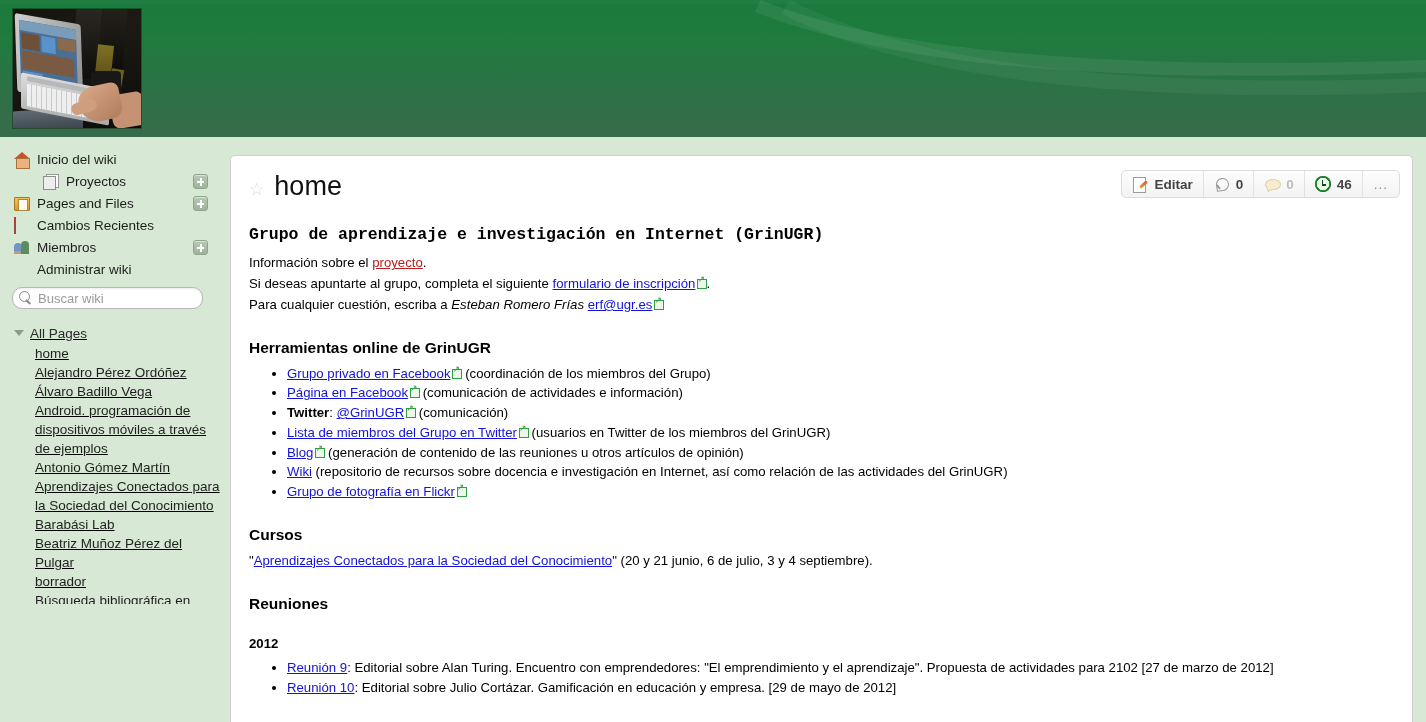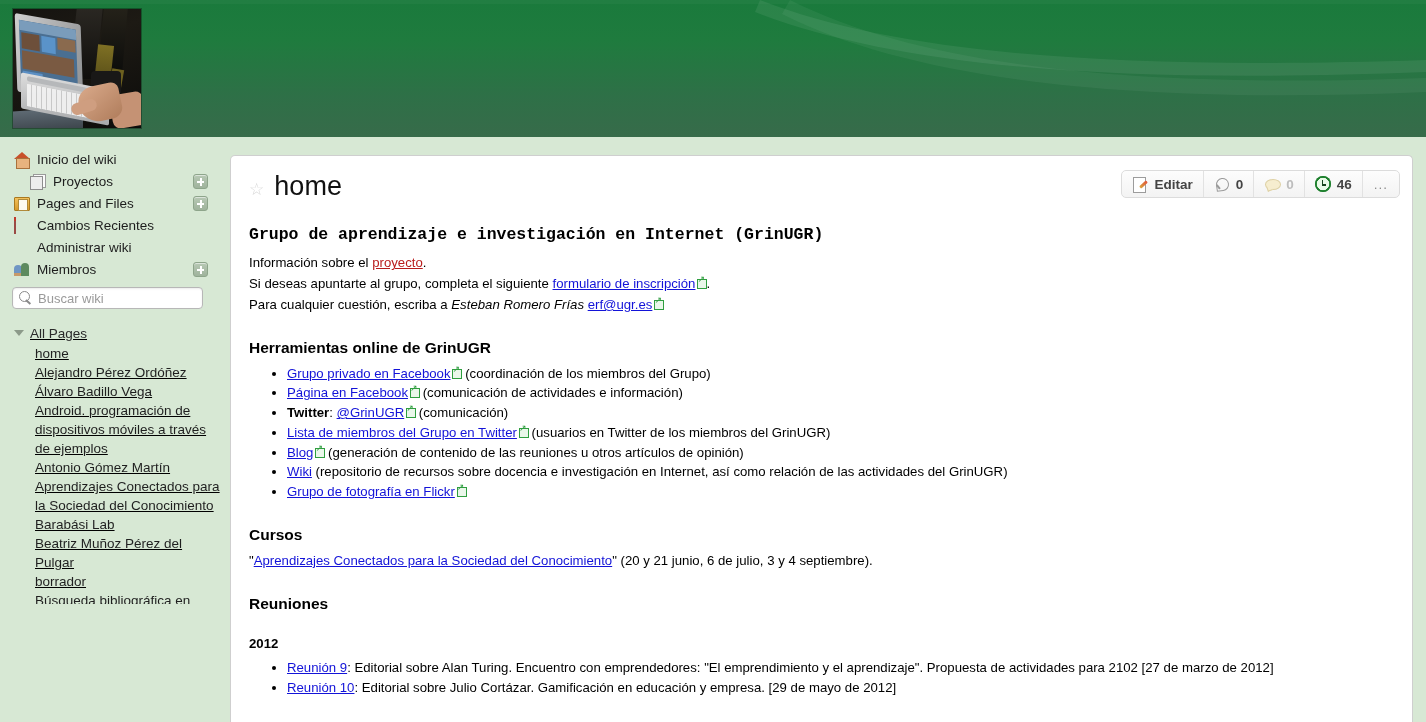--- a/index.html
+++ b/index.html
@@ -90,21 +90,21 @@
   .nav-list { padding: 12px 0 0 0; }
   .nav-item {
     position: relative;
     display: flex; align-items: center;
     height: 22px;
     padding-left: 14px;
     font-size: 13.5px;
     color: #1d1d1d;
     cursor: pointer;
   }
-  .nav-item.sub { padding-left: 30px; }
+  .nav-item.sub { padding-left: 30px; margin-left: 13px; }
   .nav-ico { width: 17px; height: 16px; margin-right: 6px; flex: 0 0 17px;
              position: relative; }
   .nav-label { line-height: 22px; white-space: nowrap; }
   .plusbox {
     position: absolute; right: 22px; top: 3px;
     width: 15px; height: 15px; border-radius: 3px;
     background: linear-gradient(180deg,#b8c9b5,#9fb39c);
     border: 1px solid #8ea58b;
     box-shadow: inset 0 1px 0 rgba(255,255,255,.5);
   }
@@ -147,21 +147,21 @@
     background: radial-gradient(circle, #f2f2f2 0 3px, #bdbdbd 3px 5px, #f2f2f2 5px 6px, transparent 6px),
                 conic-gradient(#a8b4a6 0 8%, transparent 8% 12.5%, #a8b4a6 12.5% 20.5%, transparent 20.5% 25%,
                                #a8b4a6 25% 33%, transparent 33% 37.5%, #a8b4a6 37.5% 45.5%, transparent 45.5% 50%,
                                #a8b4a6 50% 58%, transparent 58% 62.5%, #a8b4a6 62.5% 70.5%, transparent 70.5% 75%,
                                #a8b4a6 75% 83%, transparent 83% 87.5%, #a8b4a6 87.5% 95.5%, transparent 95.5% 100%);
   }
 
   
   #search-wrap {
     margin: 6px 0 0 12px; width: 191px; height: 22px;
-    background: #fff; border: 1px solid #b7b7b7; border-radius: 4px;
+    background: #fff; border: 1px solid #b7b7b7; border-radius: 10px;
     display: flex; align-items: center;
     box-shadow: inset 0 1px 2px rgba(0,0,0,.08);
   }
   #search-ico { width:14px;height:14px; margin:0 4px 0 5px; position:relative; flex:0 0 14px;}
   #search-ico::before { content:""; position:absolute; left:1px;top:0;width:9px;height:9px;
     border:1.6px solid #8a8a8a; border-radius:50%;}
   #search-ico::after { content:""; position:absolute; left:8px;top:8px;width:6px;height:1.8px;
     background:#8a8a8a; transform:rotate(42deg); transform-origin:left center;}
   #search-input {
     border: none; outline: none; background: transparent;
@@ -322,28 +322,28 @@
       <span class="nav-label">Pages and Files</span>
       <span class="plusbox"></span>
     </div>
 
     <div class="nav-item">
       <span class="nav-ico"><span class="ico-cal"></span></span>
       <span class="nav-label">Cambios Recientes</span>
     </div>
 
     <div class="nav-item">
-      <span class="nav-ico"><span class="ico-gear"></span></span>
-      <span class="nav-label">Administrar wiki</span>
-    </div>
-
-    <div class="nav-item">
       <span class="nav-ico"><span class="ico-people"></span></span>
       <span class="nav-label">Miembros</span>
       <span class="plusbox"></span>
+    </div>
+
+    <div class="nav-item">
+      <span class="nav-ico"><span class="ico-gear"></span></span>
+      <span class="nav-label">Administrar wiki</span>
     </div>
   </div>
 
   <div id="search-wrap">
     <span id="search-ico"></span>
     <input id="search-input" type="text" placeholder="Buscar wiki" style="">
   </div>
 
   <div id="allpages">
     <div id="allpages-head">

